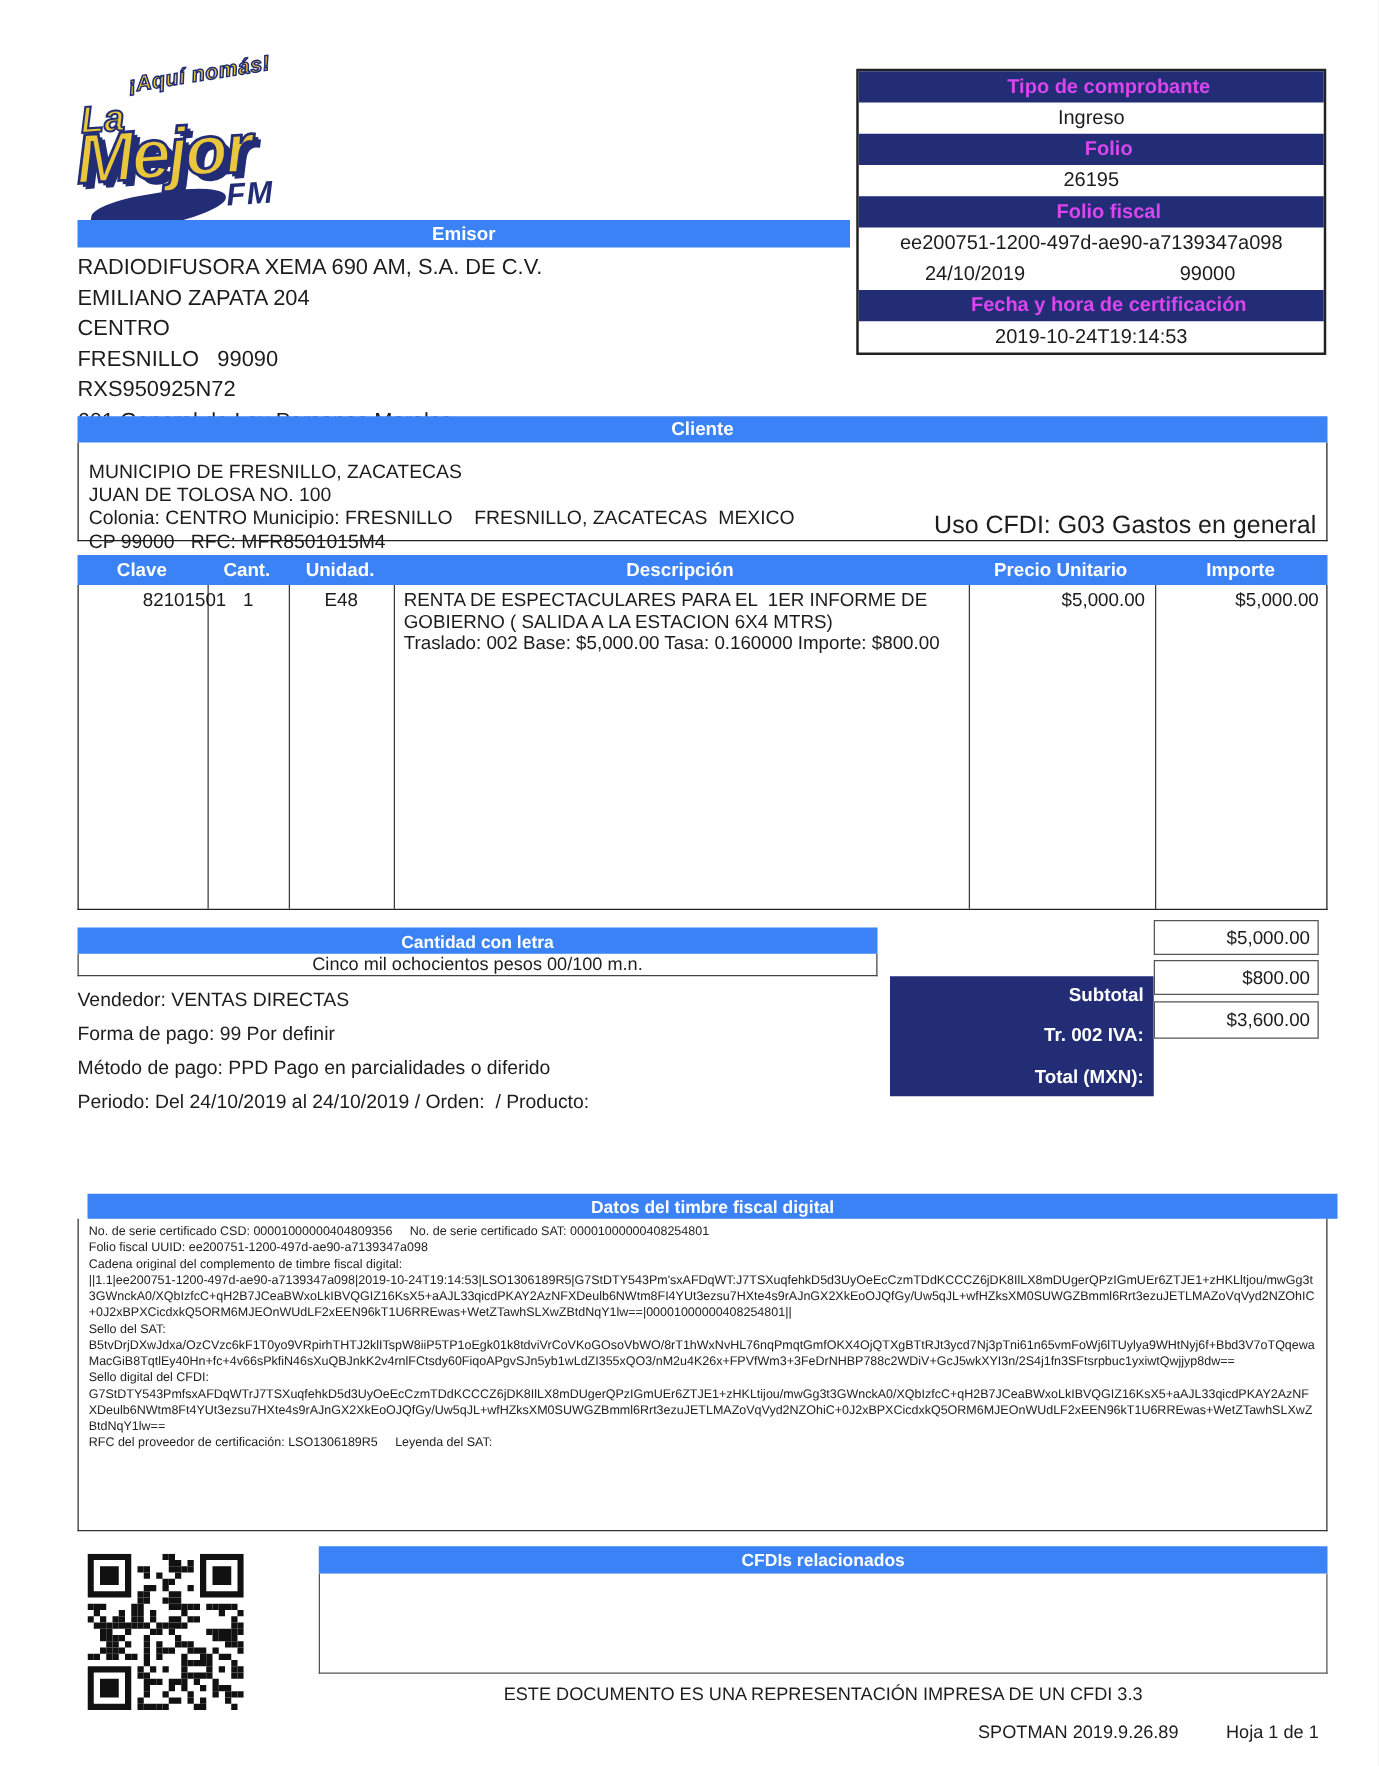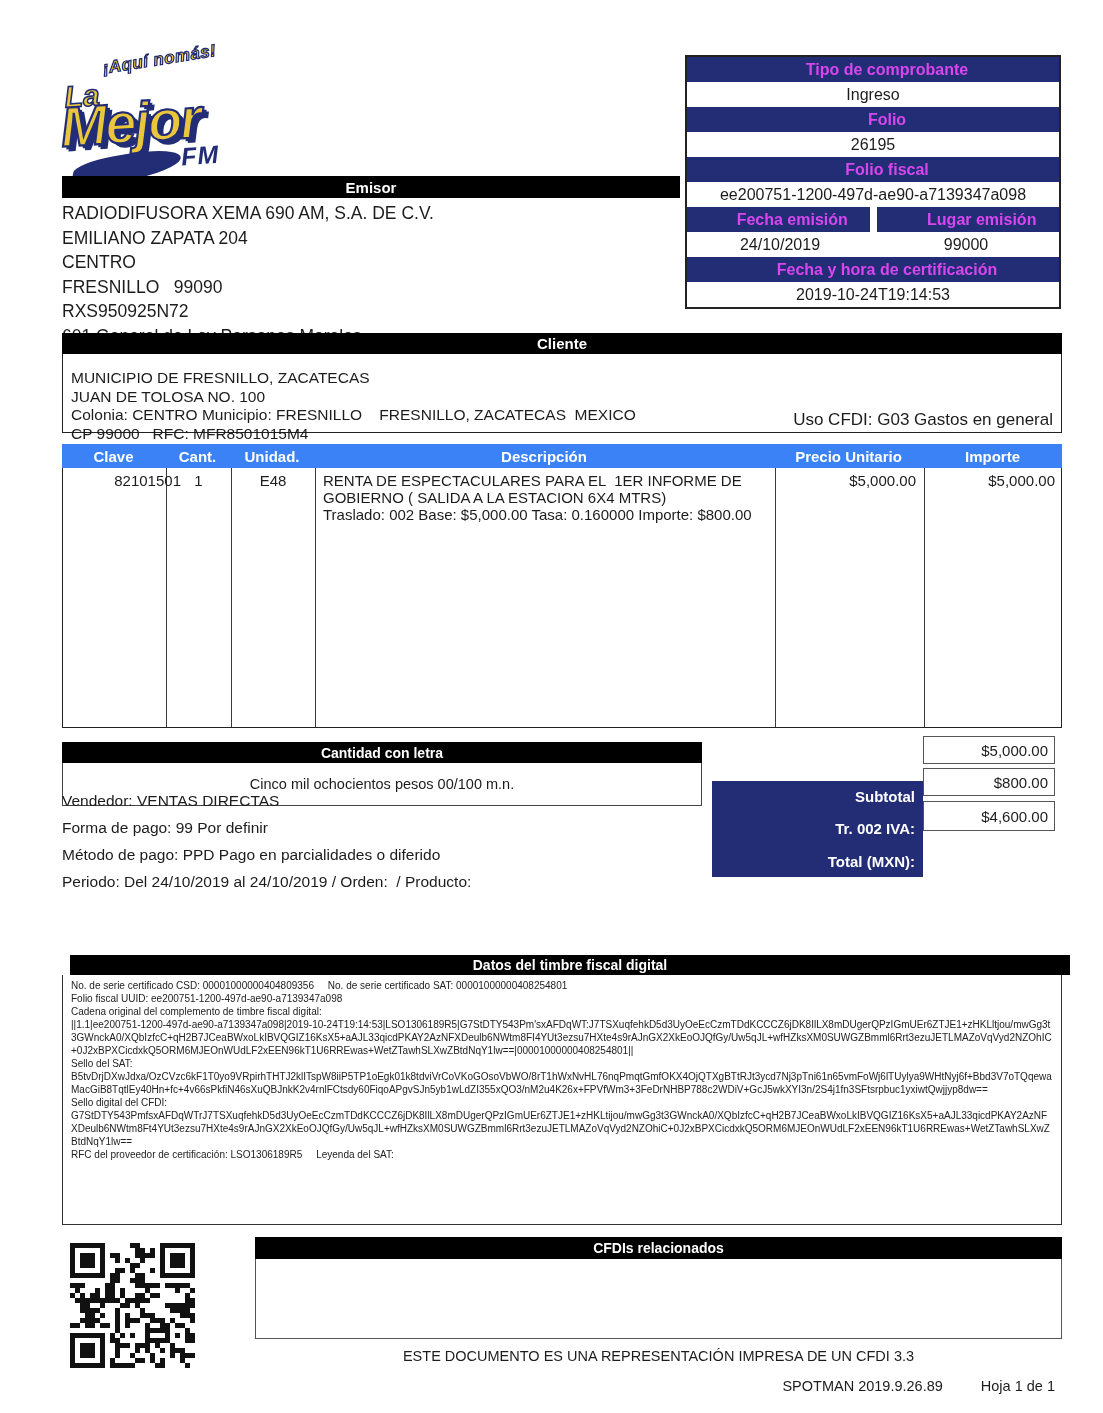--- a/index.html
+++ b/index.html
@@ -4,21 +4,21 @@
 <style>
   * { margin:0; padding:0; box-sizing:border-box; }
   html,body { background:#e8e8e8; }
   body { font-family:"Liberation Sans", sans-serif; color:#1c1c1c; }
   .page {
     position:relative; width:1103px; height:1413px; background:#fff;
     margin:0 auto; overflow:hidden;
   }
   .abs { position:absolute; }
   .navybar {
-    background:#000000; color:#fff; font-weight:bold;
+    background:#3b82f6; color:#fff; font-weight:bold;
     display:flex; align-items:center; justify-content:center;
   }
   .line { white-space:pre-wrap; }
 
   
   .logo { left:58px; top:44px; width:200px; height:140px; transform:rotate(-4deg); }
   .logo .tagline {
     position:absolute; left:48px; top:6px; font-size:17px; font-weight:bold; font-style:italic;
     color:#e9c63b; -webkit-text-stroke:1.2px #222d76; transform:rotate(-5deg); letter-spacing:.5px;
   }
@@ -49,32 +49,32 @@
   .infobox .split .cell { flex:1; }
   .infobox .split .gap { width:7px; background:#fff; }
 
   
   .emisor-bar { left:62px; top:176px; width:618px; height:22px; font-size:15px; }
   .emisor-lines { left:62px; top:201px; width:620px; font-size:17.5px; line-height:24.5px; }
 
   
   .cliente-bar { left:62px; top:333px; width:1000px; height:21px; font-size:15px; }
   .cliente-box { left:62px; top:354px; width:1000px; height:79px; border:1.5px solid #222; border-top:none; padding:15px 8px; font-size:15.5px; line-height:18.5px; }
-  .uso-cfdi { position:absolute; right:8px; bottom:3px; font-size:17px; }
+  .uso-cfdi { position:absolute; right:8px; bottom:3px; font-size:20px; }
 
   
   .tbl-head { left:62px; top:444px; width:1000px; height:24px; background:#3b82f6; color:#fff; font-weight:bold; font-size:15px; display:flex; align-items:center; }
   .tbl-head .c { text-align:center; }
   .tbl-body { left:62px; top:468px; width:1000px; height:260px; border:1.5px solid #222; border-top:none; }
   .vline { position:absolute; top:0; bottom:0; width:1px; background:#3a3a3a; }
   .cellv { position:absolute; top:4px; font-size:15px; }
 
   
   .cant-bar { left:62px; top:742px; width:640px; height:21px; font-size:14px; }
-  .cant-box { left:62px; top:763px; width:640px; height:43px; border:1.5px solid #444; border-top:none; display:flex; align-items:center; justify-content:center; font-size:14.5px; }
+  .cant-box { left:62px; top:763px; width:640px; height:18px; border:1.5px solid #444; border-top:none; display:flex; align-items:center; justify-content:center; font-size:14.5px; }
 
   
   .tot-navy { left:712px; top:736px; width:211px; height:96px; background:#222d76;margin-top:45px; }
   .tot-label { position:absolute; right:8px; color:#fff; font-weight:bold; font-size:15px; }
   .tot-cell { position:absolute; left:923px; width:132px; height:28px; border:1.5px solid #555; background:#fff; font-size:15px; display:flex; align-items:center; justify-content:flex-end; padding-right:6px; }
 
   
   .payline { left:62px; width:700px; font-size:15.5px; }
 
   
@@ -104,25 +104,20 @@
     <div class="fm">FM</div>
   </div>
 
   <div class="abs infobox">
     <div class="row hdr">Tipo de comprobante</div>
     <div class="row">Ingreso</div>
     <div class="row hdr">Folio</div>
     <div class="row">26195</div>
     <div class="row hdr">Folio fiscal</div>
     <div class="row">ee200751-1200-497d-ae90-a7139347a098</div>
-    <div class="split">
-      <div class="row hdr cell">Fecha emisión</div>
-      <div class="gap"></div>
-      <div class="row hdr cell">Lugar emisión</div>
-    </div>
     <div class="split">
       <div class="row cell">24/10/2019</div>
       <div class="row cell">99000</div>
     </div>
     <div class="row hdr">Fecha y hora de certificación</div>
     <div class="row">2019-10-24T19:14:53</div>
   </div>
 
   <div class="abs navybar emisor-bar">Emisor</div>
   <div class="abs emisor-lines">
@@ -172,21 +167,21 @@
   <div class="abs navybar cant-bar">Cantidad con letra</div>
   <div class="abs cant-box">Cinco mil ochocientos pesos 00/100 m.n.</div>
 
   <div class="abs tot-navy">
     <div class="tot-label" style="top:7px">Subtotal</div>
     <div class="tot-label" style="top:39px">Tr. 002 IVA:</div>
     <div class="tot-label" style="top:72px">Total (MXN):</div>
   </div>
   <div class="abs tot-cell" style="top:736px">$5,000.00</div>
   <div class="abs tot-cell" style="top:768px">$800.00</div>
-  <div class="abs tot-cell" style="top:801px;height:30px">$4,600.00</div>
+  <div class="abs tot-cell" style="top:801px;height:30px">$3,600.00</div>
 
   <div class="abs payline line" style="top:792px">Vendedor: VENTAS DIRECTAS</div>
   <div class="abs payline line" style="top:819px">Forma de pago: 99 Por definir</div>
   <div class="abs payline line" style="top:846px">Método de pago: PPD Pago en parcialidades o diferido</div>
   <div class="abs payline line" style="top:873px">Periodo: Del 24/10/2019 al 24/10/2019 / Orden:  / Producto:</div>
 
   <div class="abs navybar timbre-bar">Datos del timbre fiscal digital</div>
   <div class="abs timbre-box">
     <div class="line">No. de serie certificado CSD: 00001000000404809356     No. de serie certificado SAT: 00001000000408254801</div>
     <div class="line">Folio fiscal UUID: ee200751-1200-497d-ae90-a7139347a098</div>

